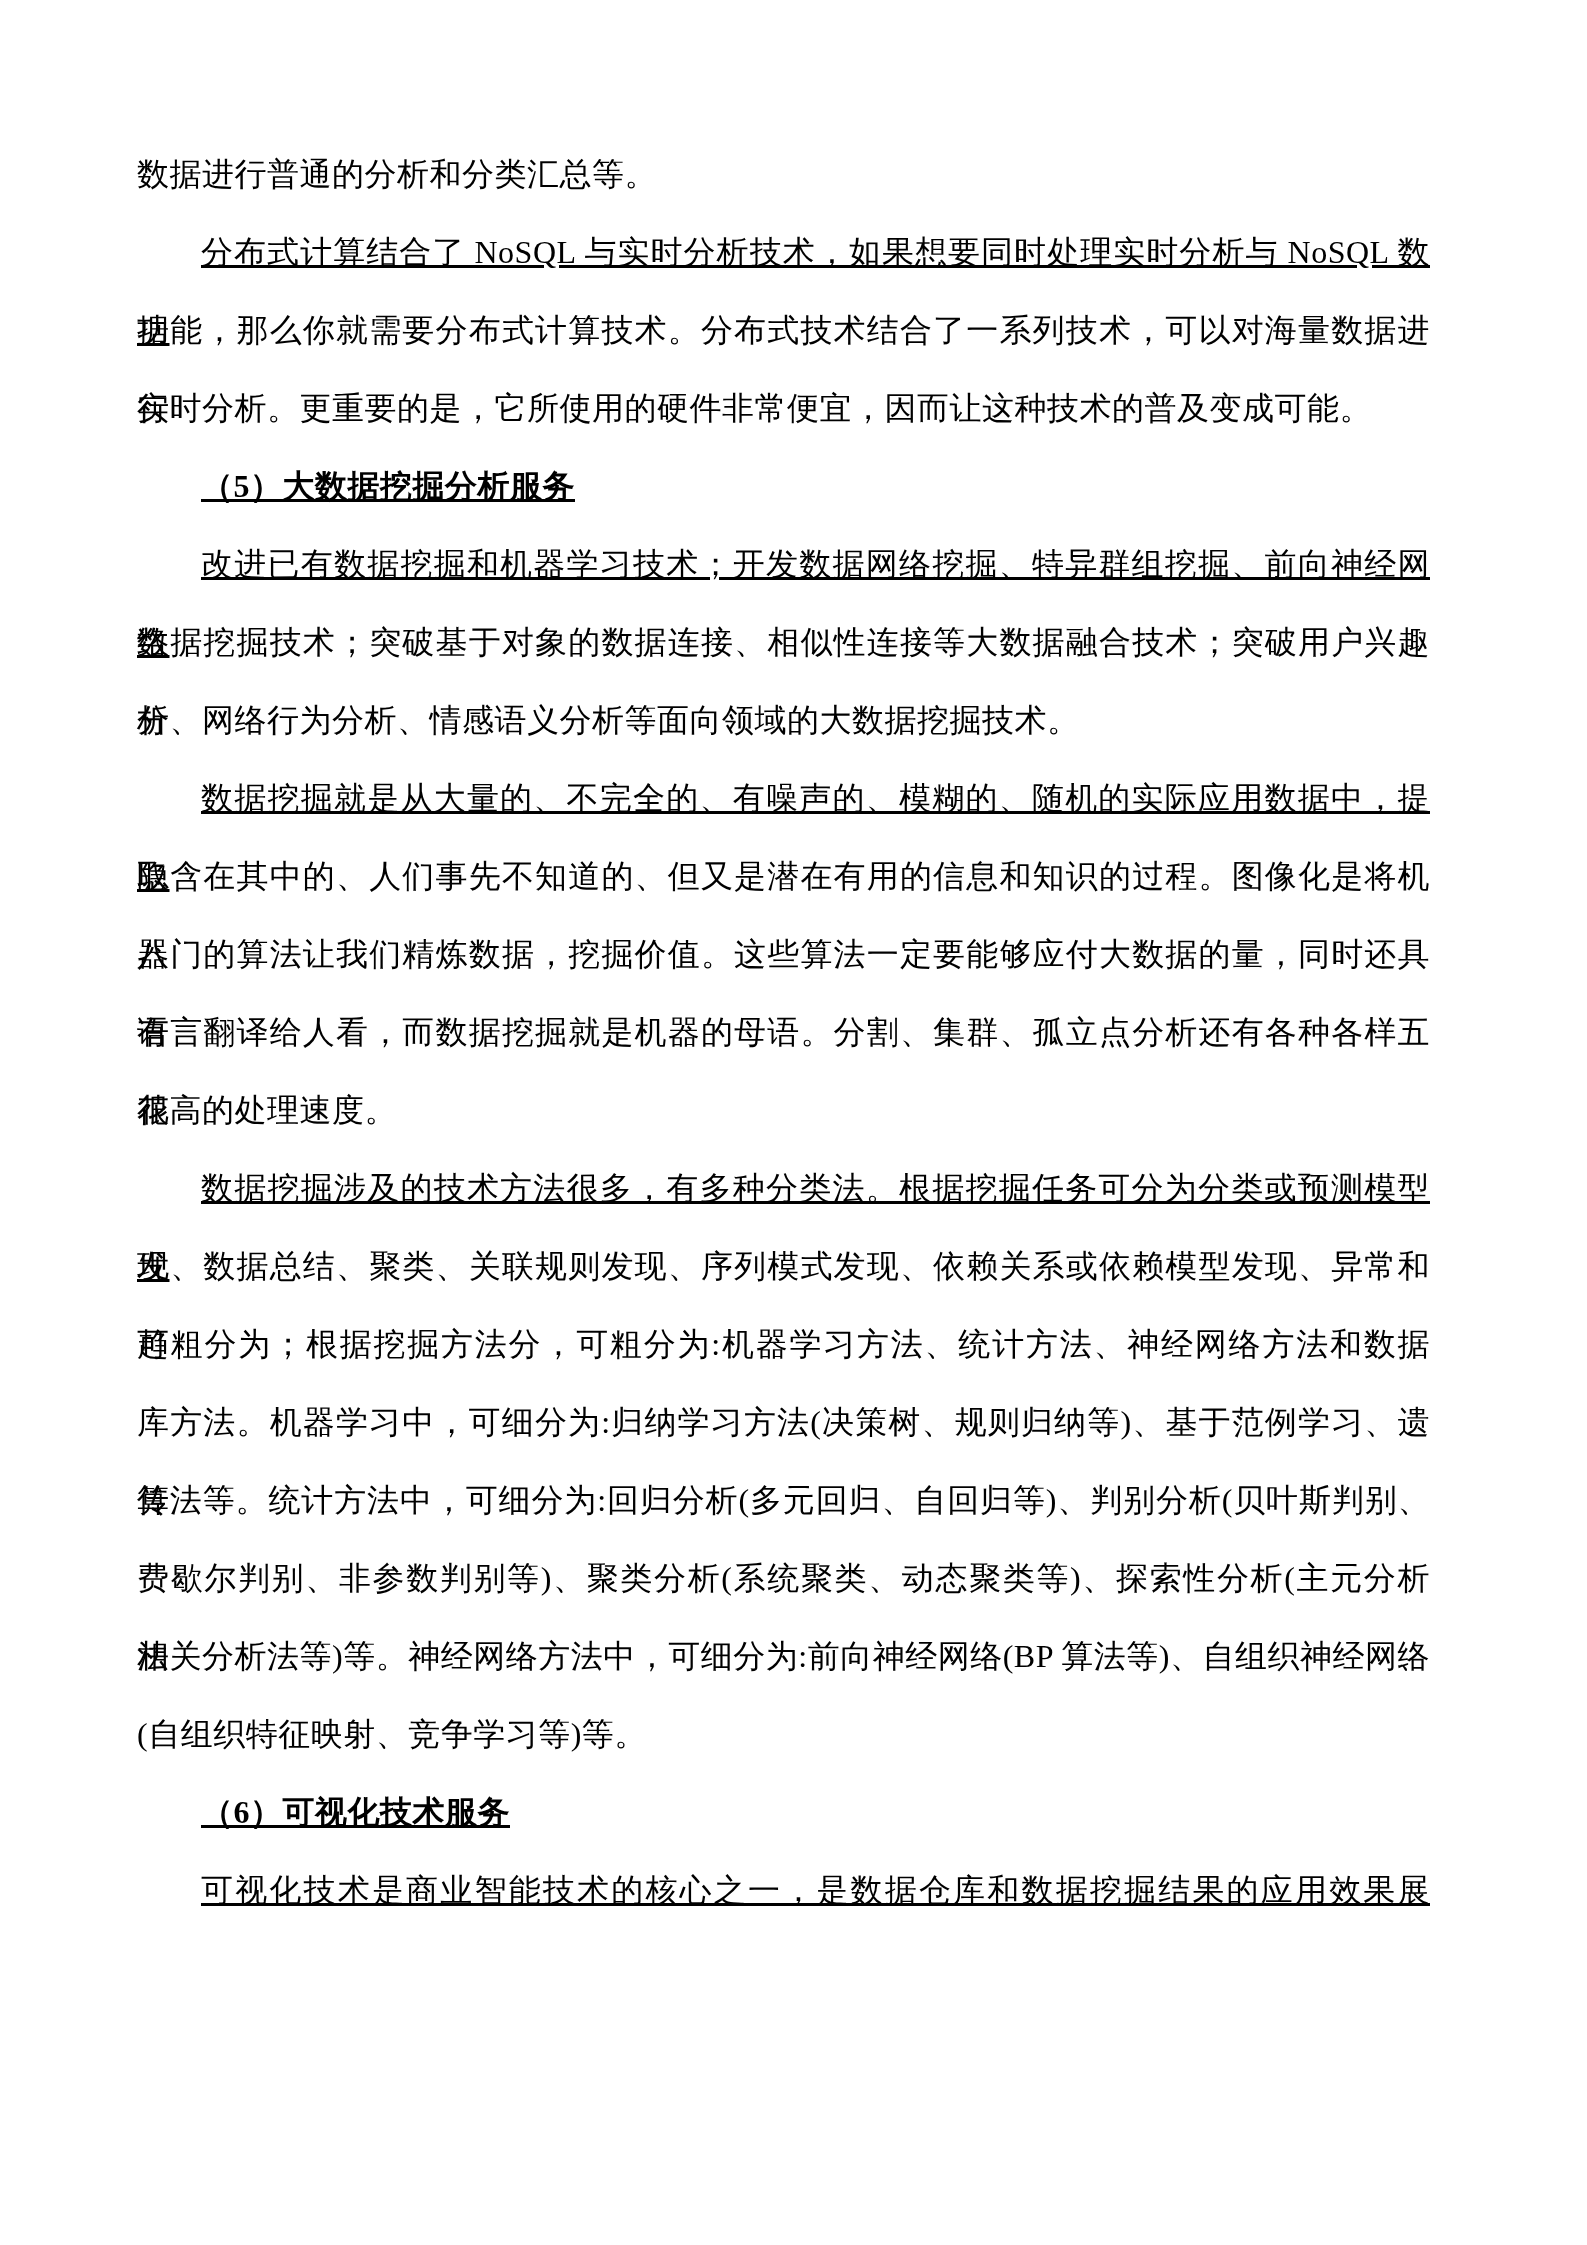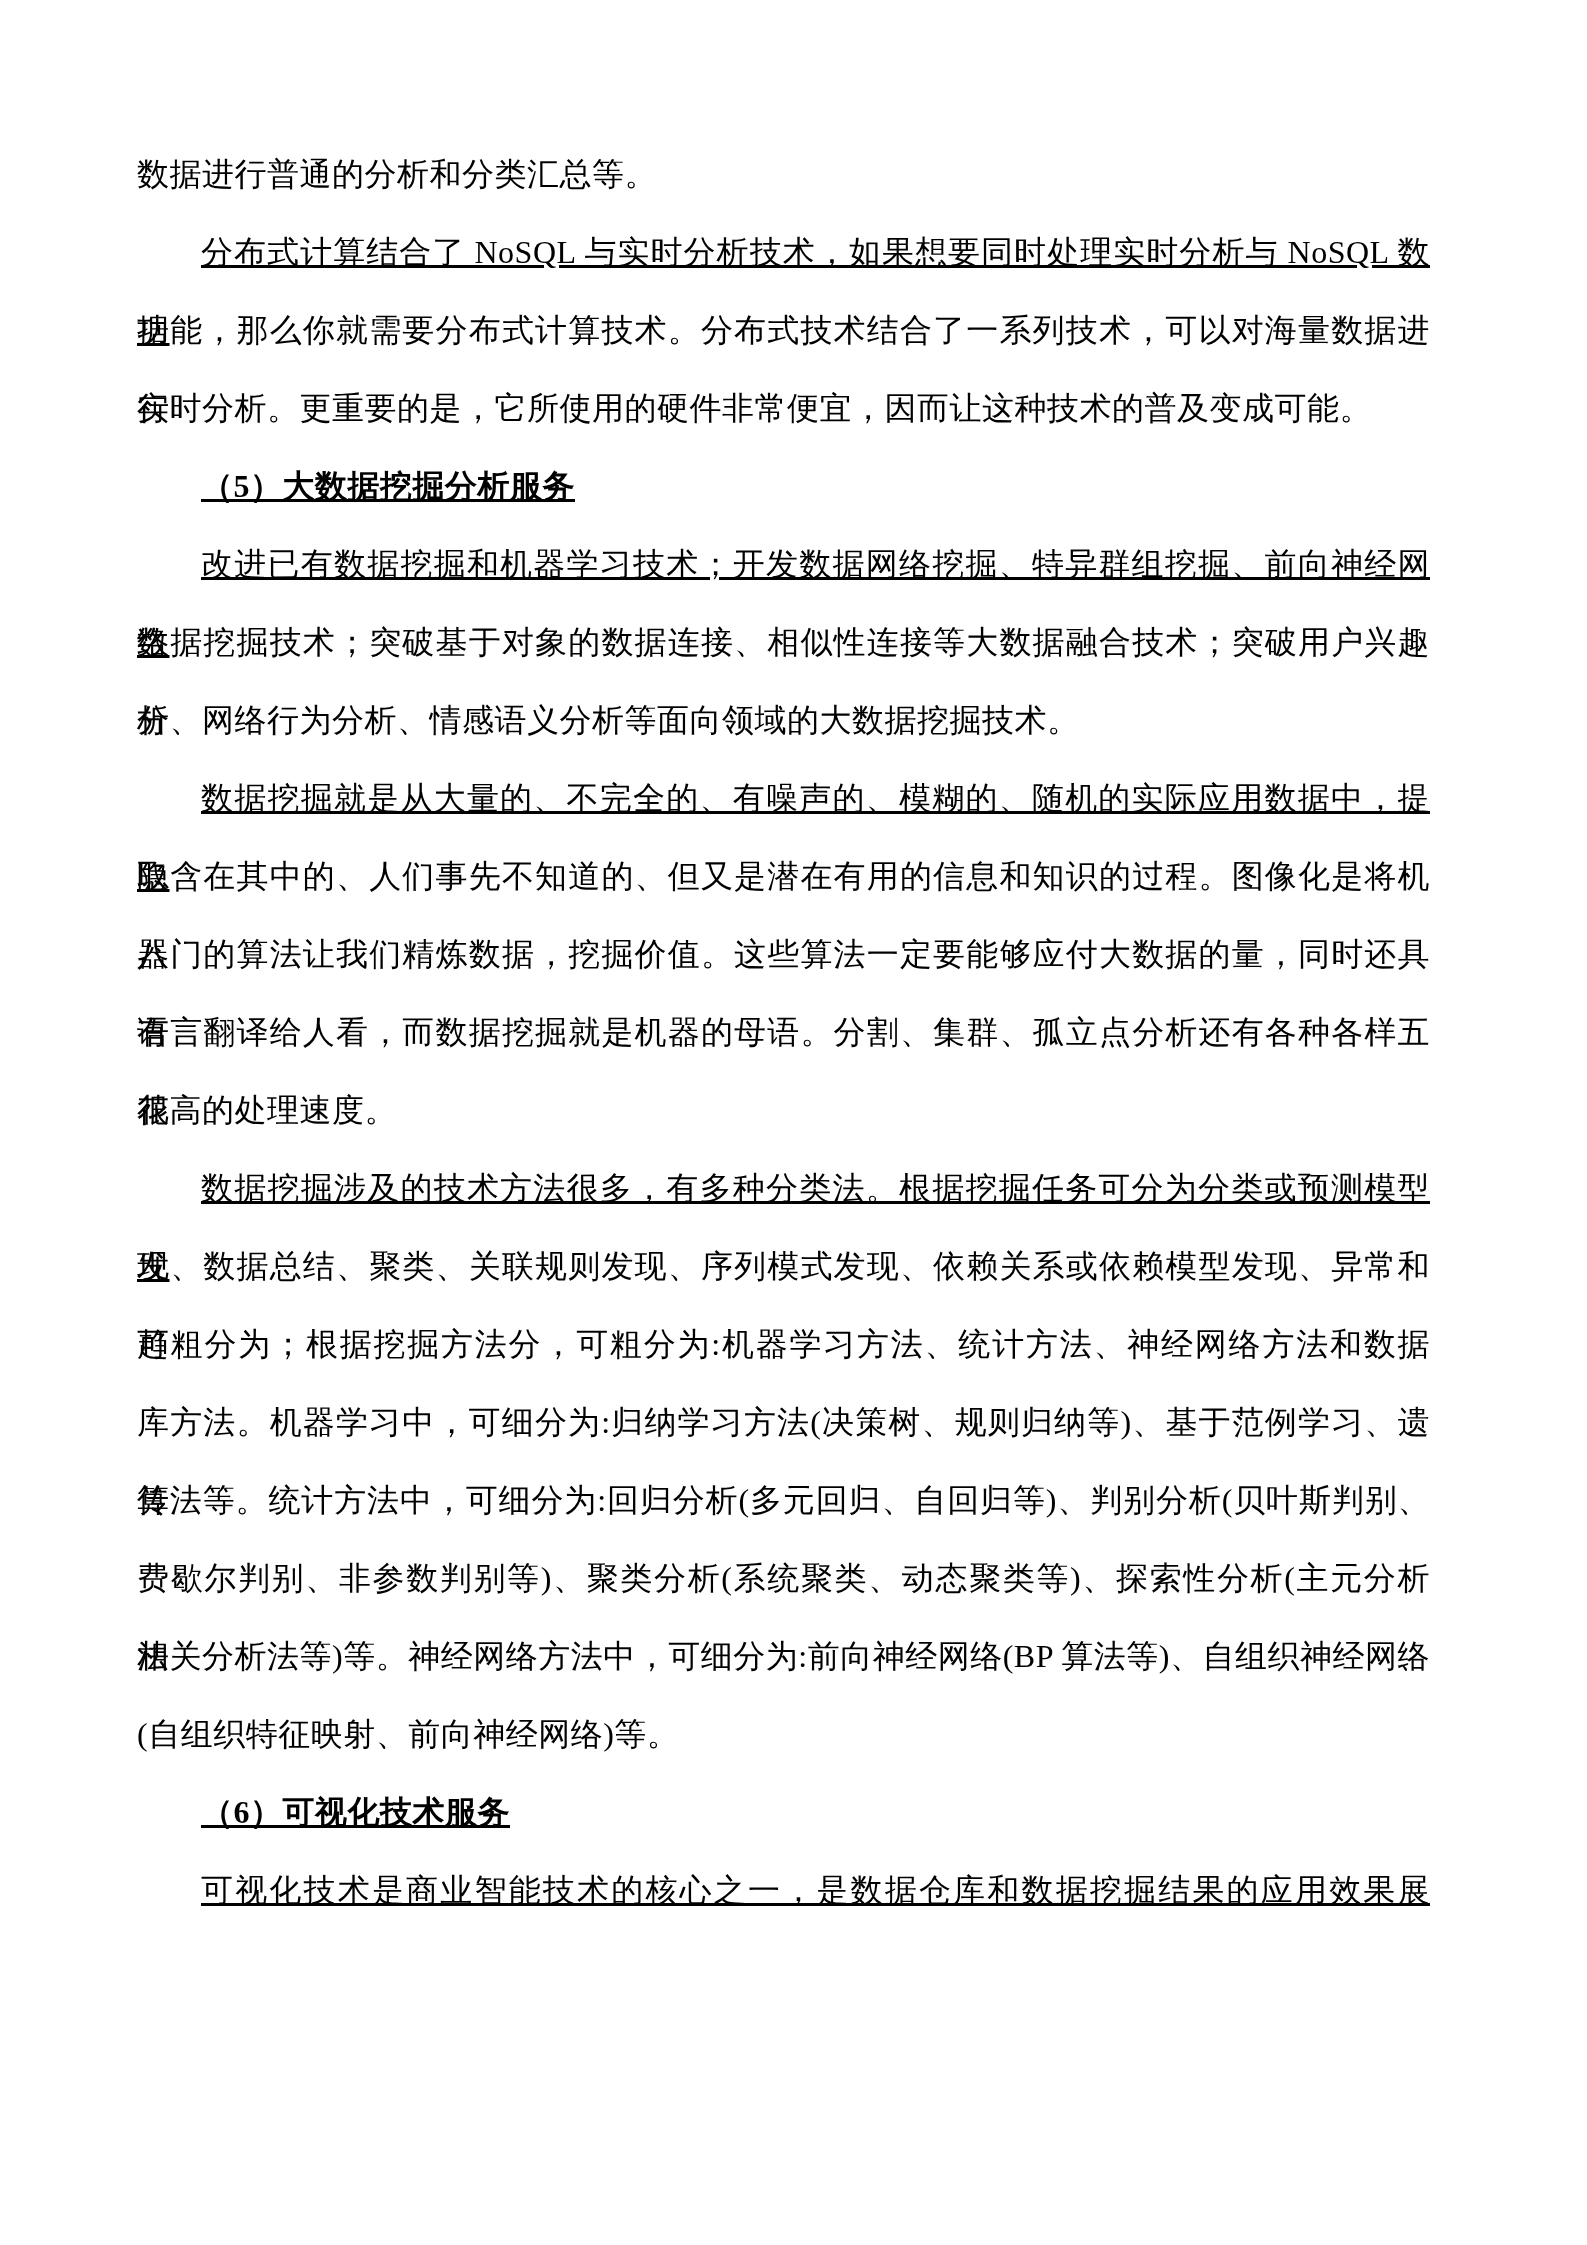--- a/index.html
+++ b/index.html
@@ -65,19 +65,19 @@
       <div class="line justify">八门的算法让我们精炼数据，挖掘价值。这些算法一定要能够应付大数据的量，同时还具有</div>
       <div class="line justify">语言翻译给人看，而数据挖掘就是机器的母语。分割、集群、孤立点分析还有各种各样五花</div>
       <div class="line">很高的处理速度。</div>
       <div class="line indent justify">数据挖掘涉及的技术方法很多，有多种分类法。根据挖掘任务可分为分类或预测模型发</div>
       <div class="line justify">现、数据总结、聚类、关联规则发现、序列模式发现、依赖关系或依赖模型发现、异常和趋</div>
       <div class="line justify">可粗分为；根据挖掘方法分，可粗分为:机器学习方法、统计方法、神经网络方法和数据</div>
       <div class="line justify">库方法。机器学习中，可细分为:归纳学习方法(决策树、规则归纳等)、基于范例学习、遗传</div>
       <div class="line justify">算法等。统计方法中，可细分为:回归分析(多元回归、自回归等)、判别分析(贝叶斯判别、</div>
       <div class="line justify">费歇尔判别、非参数判别等)、聚类分析(系统聚类、动态聚类等)、探索性分析(主元分析法、</div>
       <div class="line justify">相关分析法等)等。神经网络方法中，可细分为:前向神经网络(BP 算法等)、自组织神经网络</div>
-      <div class="line">(自组织特征映射、前向神经网络)等。</div>
+      <div class="line">(自组织特征映射、竞争学习等)等。</div>
       <div class="line indent heading">（6）可视化技术服务</div>
       <div class="line indent justify">可视化技术是商业智能技术的核心之一，是数据仓库和数据挖掘结果的应用效果展现。</div>
       <div class="line justify">数据可视化无论对于普通用户或是数据分析专家，都是最基本的功能。数据图像化可以让数</div>
       <div class="line">据自己说话，让用户直观的感受到结果。</div>
     </div>
 </div>
 
 </body></html>

